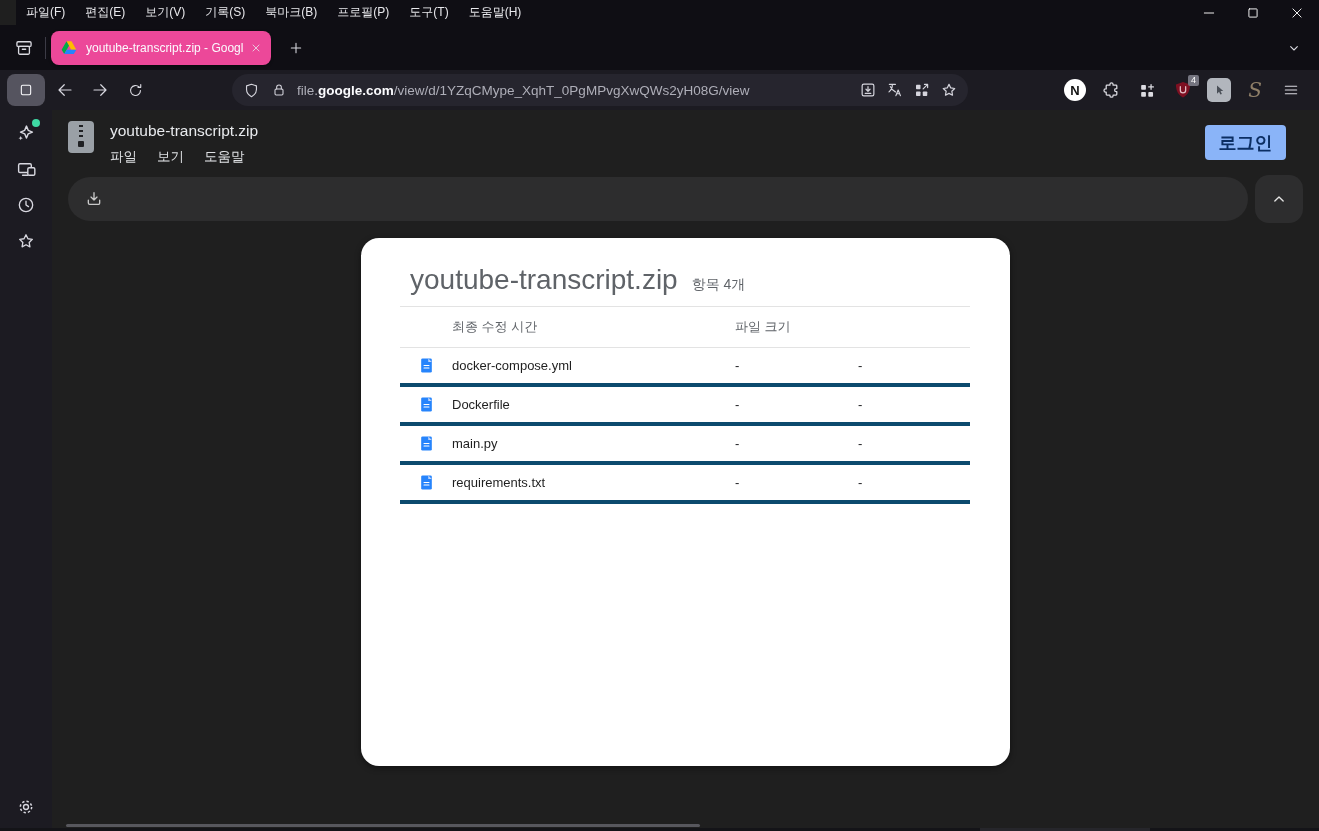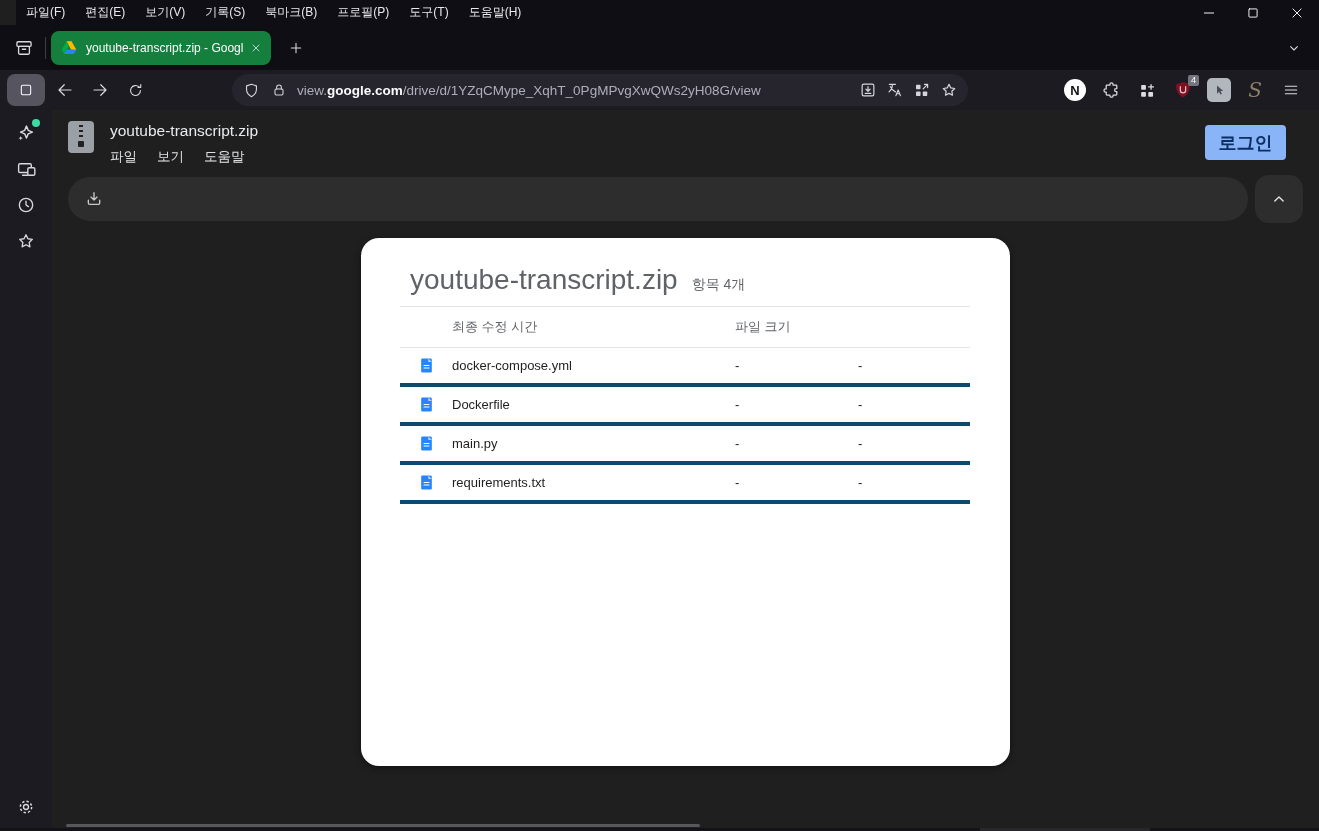--- a/index.html
+++ b/index.html
@@ -13,21 +13,21 @@
   .menu-item { padding:0 10px; height:100%; display:flex; align-items:center; cursor:default; }
   .win-controls { margin-left:auto; display:flex; height:100%; }
   .win-btn { width:44px; height:100%; display:flex; align-items:center; justify-content:center; color:#ffffff; }
 
   
   .tabbar { position:absolute; top:25px; left:0; right:0; height:45px; background:#0f0e14;
             display:flex; align-items:center; z-index:4; }
   .icon-btn { display:flex; align-items:center; justify-content:center; border-radius:6px; color:#d9d9e0; }
   .ffview-btn { width:32px; height:32px; margin-left:8px; }
   .tab-divider { width:1px; height:22px; background:#3c3b46; margin:0 5px; }
-  .tab { width:220px; height:34px; background:#15803d; border-radius:8px; display:flex; align-items:center;
+  .tab { width:220px; height:34px; background:#ec4899; border-radius:8px; display:flex; align-items:center;
          padding:0 5px 0 10px; color:#fbfbfe; font-size:12px; box-shadow:0 1px 3px rgba(0,0,0,.4); }
   .tab-title { flex:1; white-space:nowrap; overflow:hidden; margin:0 2px 0 9px; }
   .tab-close { width:20px; height:20px; border-radius:4px; flex:none; color:#e8e8ee; }
   .newtab-btn { width:32px; height:32px; margin-left:9px; }
   .alltabs-btn { margin-left:auto; margin-right:10px; width:30px; height:30px; }
 
   
   .navbar { position:absolute; top:70px; left:0; right:0; height:40px; background:#1c1b22;
             display:flex; align-items:center; z-index:3; }
   .sidebar-toggle { width:38px; height:32px; margin-left:7px; background:#55545f; border-radius:8px;
@@ -214,21 +214,21 @@
         <svg width="17" height="17" viewBox="0 0 24 24">
             <path class="s" d="M12 3.2l7 2.3v5c0 4.6-3 7.9-7 10.3-4-2.4-7-5.7-7-10.3v-5z"></path>
           </svg>
       </span>
       <span class="url-icon">
         <svg width="16" height="16" viewBox="0 0 24 24">
             <rect class="s" x="6" y="10.5" width="12" height="9" rx="1.8"></rect>
             <path class="s" d="M8.5 10.5V8a3.5 3.5 0 0 1 7 0v2.5"></path>
           </svg>
       </span>
-      <span class="url-text"><span>view.</span><span class="url-host">google.com</span><span>/drive/d/1YZqCMype_XqhT_0PgMPvgXwQWs2yH08G/view</span></span>
+      <span class="url-text"><span>file.</span><span class="url-host">google.com</span><span>/view/d/1YZqCMype_XqhT_0PgMPvgXwQWs2yH08G/view</span></span>
       <span class="urlbar-actions">
         <span class="url-icon">
           <svg width="18" height="18" viewBox="0 0 24 24">
               <rect class="s" x="4.2" y="4.2" width="15.6" height="15.6" rx="2.2"></rect>
               <path class="s" d="M12 7.5v6.2m0 0l-2.7-2.7m2.7 2.7l2.7-2.7M8.3 16.6h7.4"></path>
             </svg>
         </span>
         <span class="url-icon">
           <svg width="18" height="18" viewBox="0 0 24 24">
               <path class="s" d="M4.5 4.5h8M8.5 4.5c0 4-1.5 7.5-4.5 10M5.8 7.5c1.4 3.2 3.7 5.5 6.7 7"></path>

